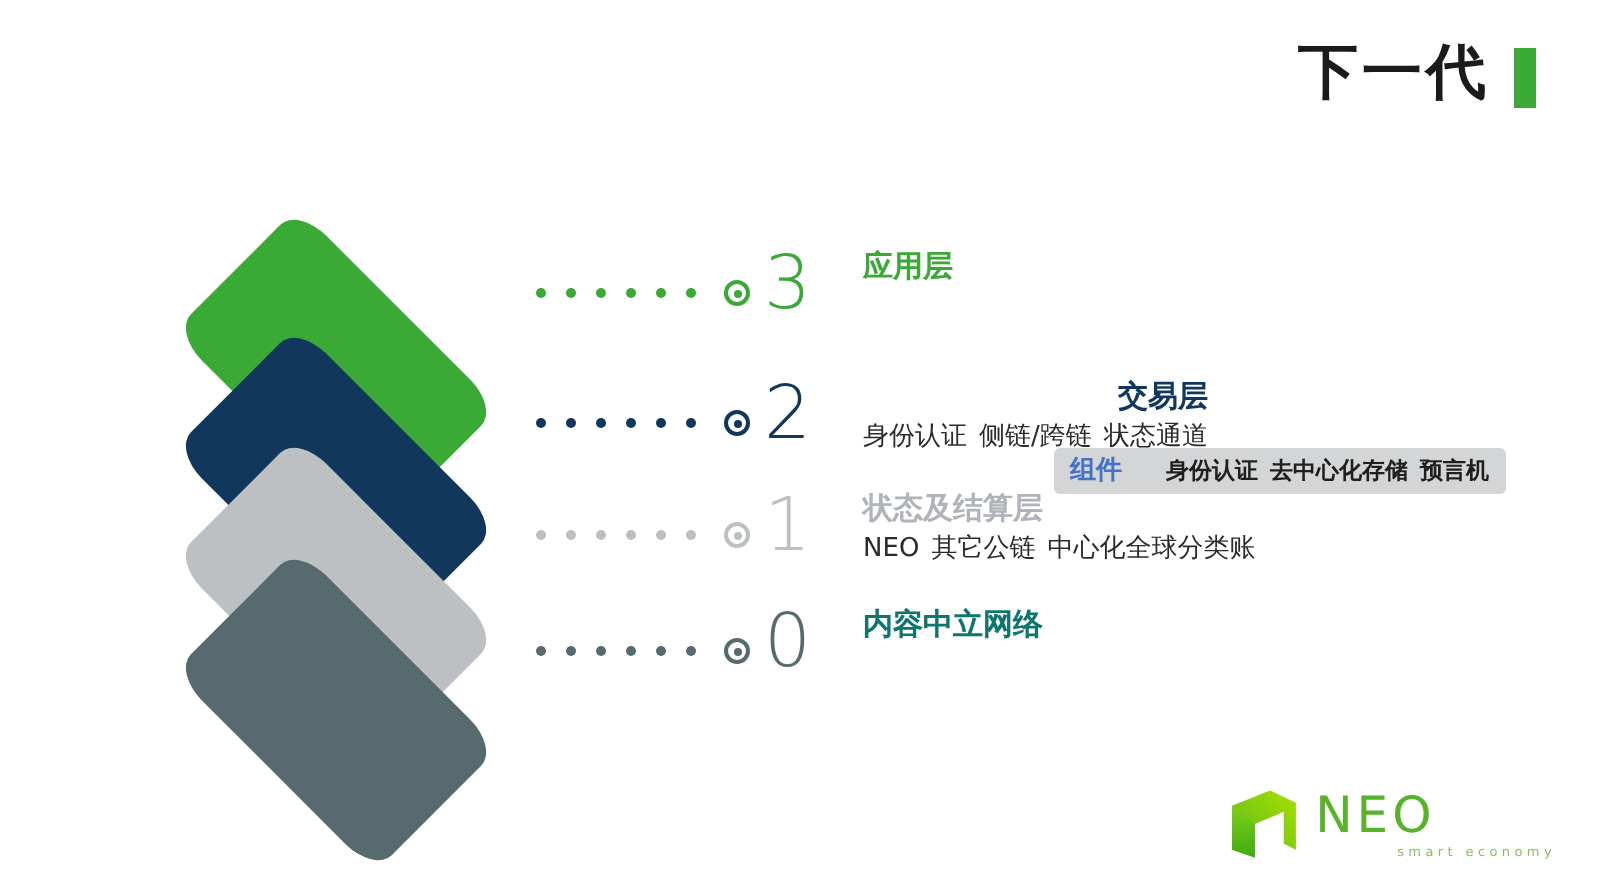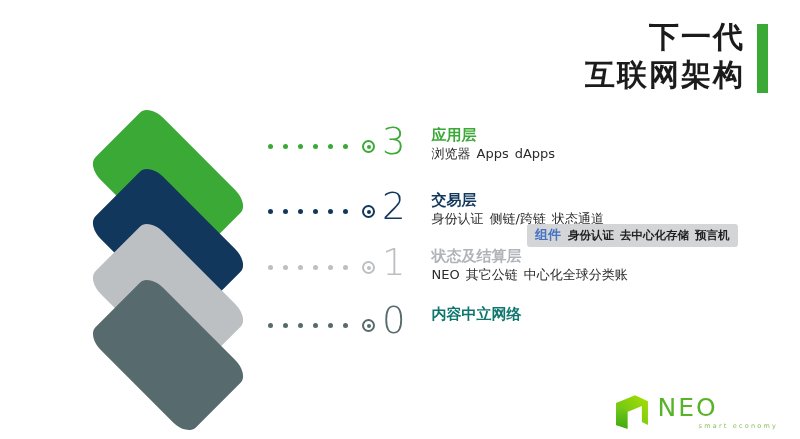--- a/index.html
+++ b/index.html
@@ -9,21 +9,21 @@
     font-family:"Liberation Sans","DejaVu Sans",sans-serif;
     position:relative;
   }
 
   
   .title-block{
     position:absolute; top:18px; right:32px;
     display:flex; align-items:stretch; gap:12px;
   }
   .title-lines{
-    display:flex; flex-direction:column; align-items:flex-end;
+    display:flex; flex-direction:column; align-items:flex-start;
     justify-content:center;
   }
   .title-lines .line{
     font-size:30px; font-weight:bold; color:#1b1b1b;
     letter-spacing:2px; line-height:1.28;
     font-family:"DejaVu Sans","Liberation Sans",sans-serif;
     white-space:nowrap;
   }
   .title-bar{
     width:11px; background:#3aa935; align-self:stretch;
@@ -60,41 +60,41 @@
   }
   .target i{ width:4px; height:4px; border-radius:50%; background:currentColor; display:block; }
   .num{
     font-size:37px; line-height:1; font-weight:300; margin-left:7px;
     font-family:"DejaVu Sans","Liberation Sans",sans-serif;
     margin-top:-3px;
   }
   .texts{ margin-left:26px; }
   .heading{
     font-size:15px; font-weight:bold; line-height:1.2;
-    font-family:Liberation Sans, sans-serif;
+    font-family:Liberation Mono, monospace;
     white-space:nowrap;
   }
   .detail{
     font-size:13px; color:#2b2b2b; margin-top:2px; line-height:1.25;
     font-family:"DejaVu Sans","Liberation Sans",sans-serif;
     white-space:nowrap;
   }
   .detail .sp{ display:inline-block; width:6px; }
 
   .layer-3{ left:268px; top:126px; }
   .layer-2{ left:268px; top:191px; }
   .layer-1{ left:268px; top:247px; }
   .layer-0{ left:268px; top:305px; }
 
   
   .badge{
     position:absolute; left:527px; top:224px;
     background:#d3d5d7; border-radius:3px;
     padding:2px 8px 3px 8px;
-    display:flex; align-items:baseline; gap:7px;
+    display:flex; align-items:baseline; gap:22px;
     font-family:"DejaVu Sans","Liberation Sans",sans-serif;
     white-space:nowrap;
   }
   .badge .badge-key{ font-size:13px; font-weight:bold; color:#4472c4; }
   .badge .badge-items{ font-size:11.5px; color:#1f1f1f; font-weight:bold; }
   .badge .badge-items .sp{ display:inline-block; width:6px; }
 
   
   .neo{
     position:absolute; right:22px; bottom:8px;
@@ -113,21 +113,20 @@
     font-family:"DejaVu Sans","Liberation Sans",sans-serif;
     padding-left:41px;
   }
 </style>
 </head>
 <body>
 
 <div class="title-block">
   <div class="title-lines">
     <div class="line">下一代</div>
-    <div class="line">互联网架构</div>
   </div>
   <div class="title-bar" style="background: rgb(58, 169, 53);"></div>
 </div>
 
 <div class="stack">
   <div class="diamond d-3" style="background: rgb(58, 169, 53);"></div>
   <div class="diamond d-2" style="background: rgb(18, 55, 92);"></div>
   <div class="diamond d-1" style="background: rgb(188, 192, 195);"></div>
   <div class="diamond d-0" style="background: rgb(87, 106, 110);"></div>
 </div>
@@ -140,39 +139,38 @@
     <span class="dot" style="background: rgb(58, 169, 53);"></span>
     <span class="dot" style="background: rgb(58, 169, 53);"></span>
     <span class="dot" style="background: rgb(58, 169, 53);"></span>
     <span class="target" style="color: rgb(58, 169, 53);">
         <i></i>
       </span>
   </div>
   <div class="num" style="color: rgb(58, 169, 53);">3</div>
   <div class="texts">
     <div class="heading" style="color: rgb(58, 169, 53);">应用层</div>
-    <div class="detail"><span>浏览器</span><span class="sp"></span><span>Apps</span><span class="sp"></span><span>dApps</span></div>
   </div>
 </div>
 
 <div class="layer layer-2">
   <div class="dots">
     <span class="dot" style="background: rgb(18, 55, 92);"></span>
     <span class="dot" style="background: rgb(18, 55, 92);"></span>
     <span class="dot" style="background: rgb(18, 55, 92);"></span>
     <span class="dot" style="background: rgb(18, 55, 92);"></span>
     <span class="dot" style="background: rgb(18, 55, 92);"></span>
     <span class="dot" style="background: rgb(18, 55, 92);"></span>
     <span class="target" style="color: rgb(18, 55, 92);">
         <i></i>
       </span>
   </div>
   <div class="num" style="color: rgb(18, 55, 92);">2</div>
   <div class="texts">
-    <div class="heading" style="color: rgb(18, 55, 92);">交易层</div>
+    <div class="heading" style="color: rgb(18, 55, 92); text-align: right;">交易层</div>
     <div class="detail"><span>身份认证</span><span class="sp"></span><span>侧链/跨链</span><span class="sp"></span><span>状态通道</span></div>
   </div>
 </div>
 
 <div class="badge" style="background: rgb(211, 213, 215);">
   <span class="badge-key" style="color: rgb(68, 114, 196);">组件</span>
   <span class="badge-items"><span>身份认证</span><span class="sp"></span><span>去中心化存储</span><span class="sp"></span><span>预言机</span></span>
 </div>
 
 <div class="layer layer-1">

